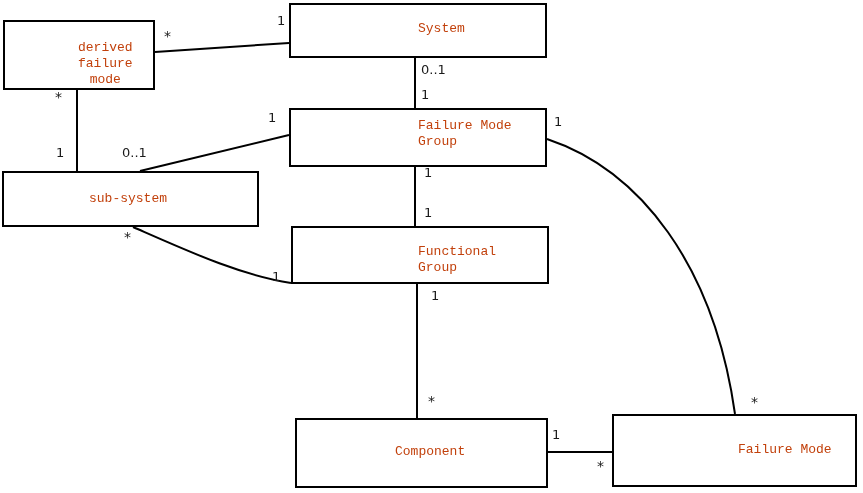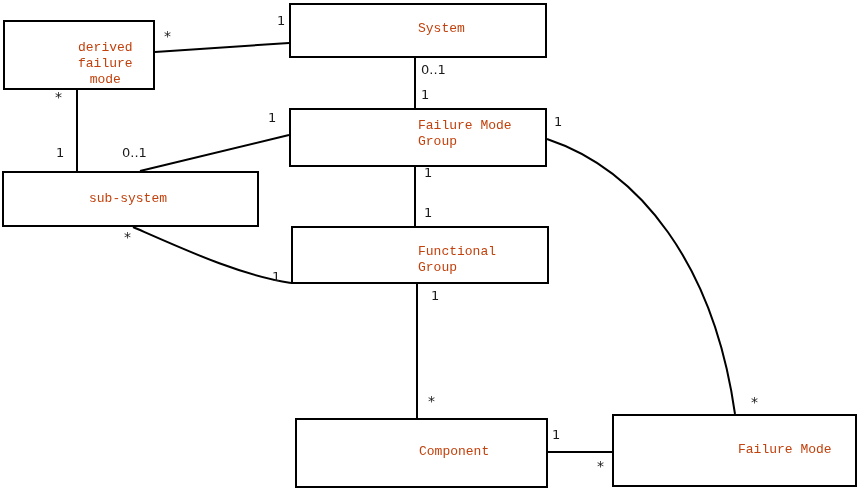--- a/index.html
+++ b/index.html
@@ -79,21 +79,21 @@
       <div class="uml-box-label" style="left: 418px; top: 21px; text-align: left;">System</div>
       <div class="uml-box" style="left: 289px; top: 108px; width: 258px; height: 59px;"></div>
       <div class="uml-box-label" style="left: 418px; top: 118px; text-align: left;">Failure Mode
 Group</div>
       <div class="uml-box" style="left: 2px; top: 171px; width: 257px; height: 56px;"></div>
       <div class="uml-box-label" style="left: 89px; top: 191px; text-align: right;">sub-system</div>
       <div class="uml-box" style="left: 291px; top: 226px; width: 258px; height: 58px;"></div>
       <div class="uml-box-label" style="left: 418px; top: 244px; text-align: left;">Functional
 Group</div>
       <div class="uml-box" style="left: 295px; top: 418px; width: 253px; height: 70px;"></div>
-      <div class="uml-box-label" style="left: 419px; top: 444px; text-align: left;">Component</div>
+      <div class="uml-box-label" style="left: 395px; top: 444px; text-align: left;">Component</div>
       <div class="uml-box" style="left: 612px; top: 414px; width: 245px; height: 73px;"></div>
       <div class="uml-box-label" style="left: 738px; top: 442px; text-align: left;">Failure Mode</div>
     </div>
   <div id="mult-layer">
       <div class="mult-label mult-star" style="left: 164px; top: 29px;">*</div>
       <div class="mult-label" style="left: 277px; top: 14px;">1</div>
       <div class="mult-label" style="left: 421px; top: 63px;">0..1</div>
       <div class="mult-label" style="left: 421px; top: 88px;">1</div>
       <div class="mult-label mult-star" style="left: 55px; top: 90px;">*</div>
       <div class="mult-label" style="left: 56px; top: 146px;">1</div>

